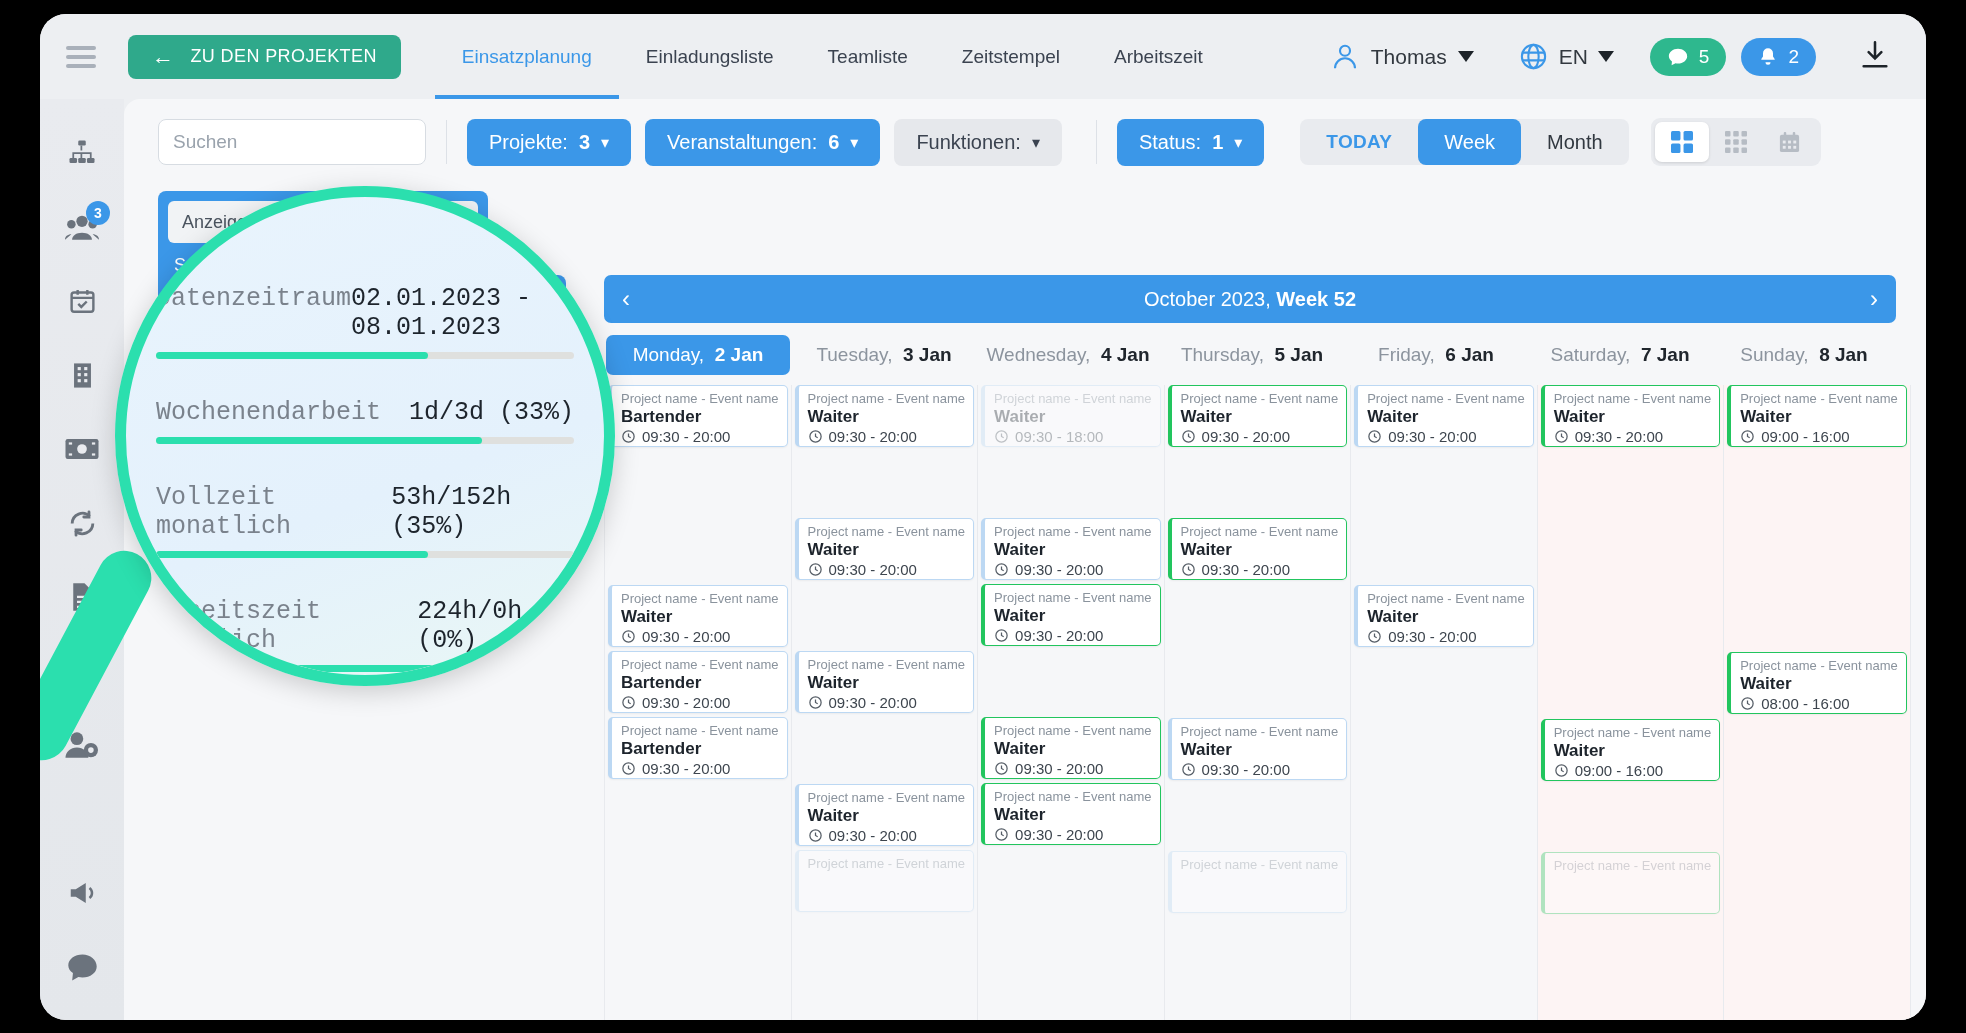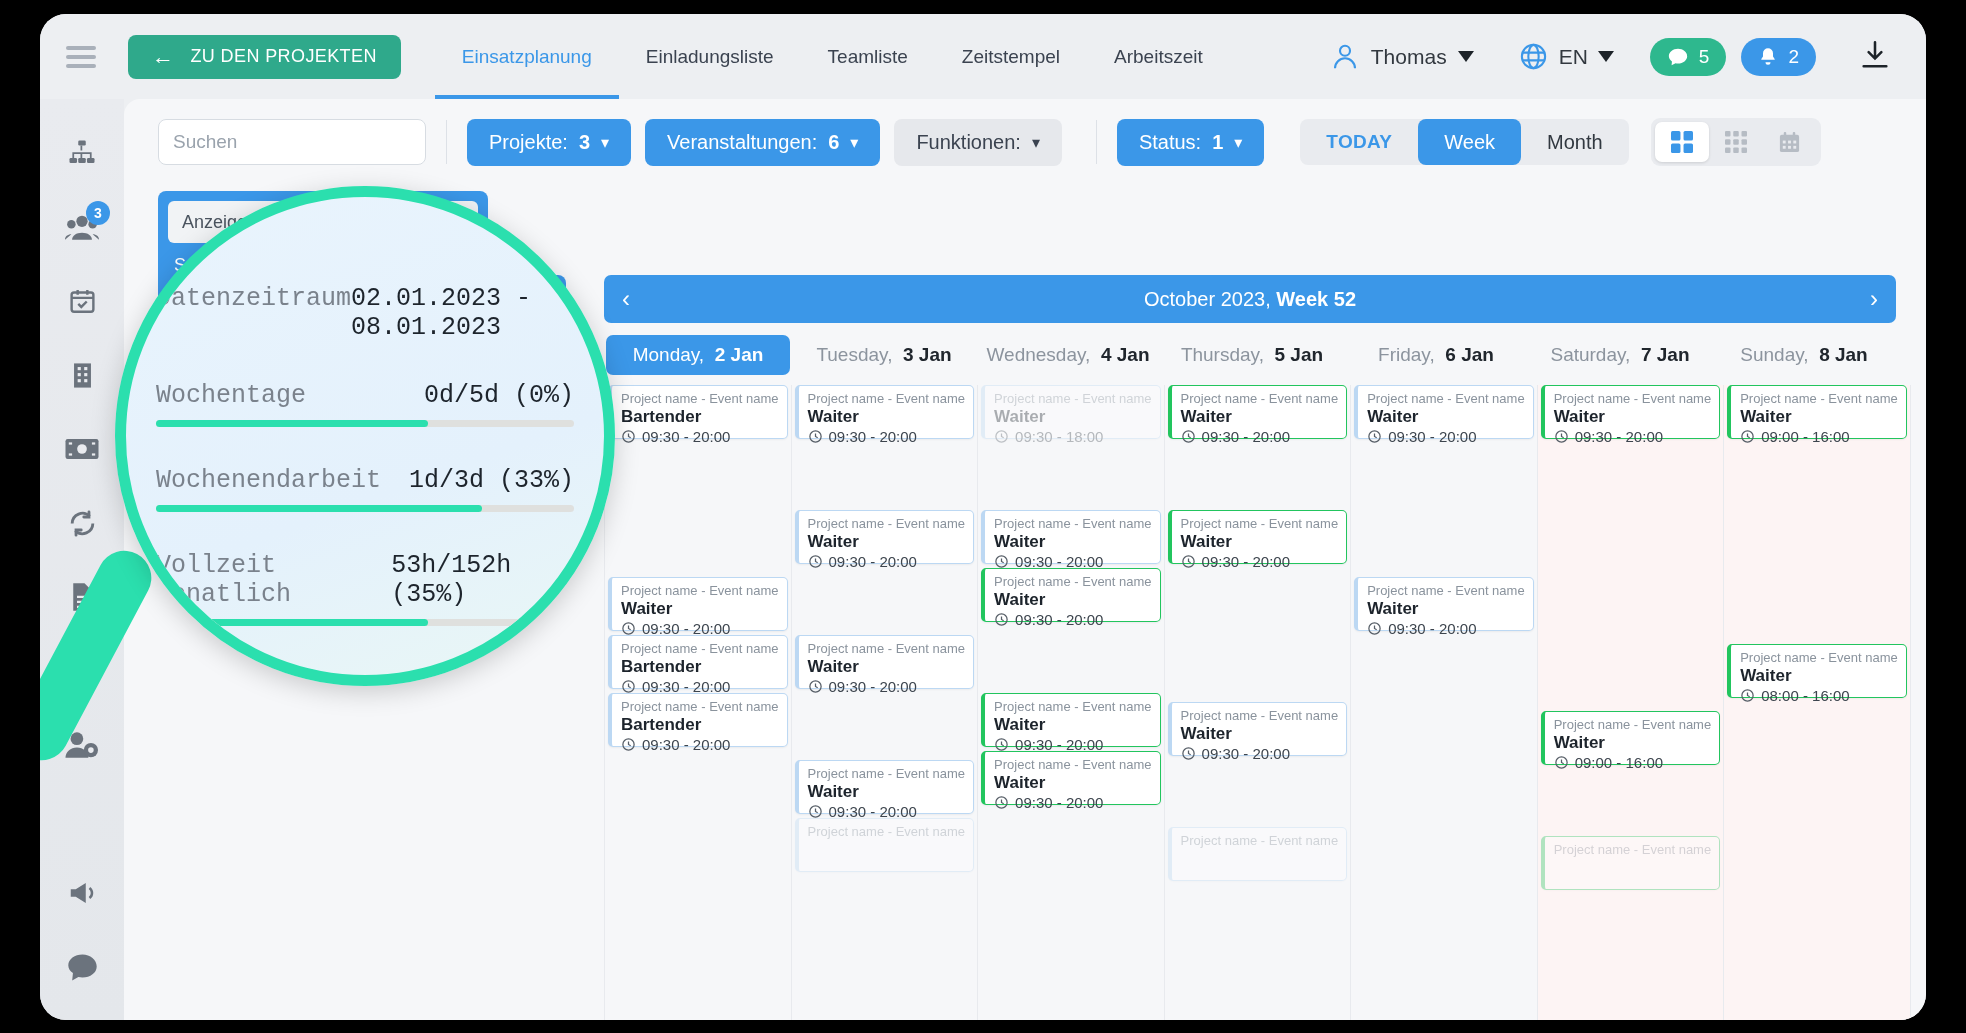--- a/index.html
+++ b/index.html
@@ -229,21 +229,21 @@
   .cal-col {
     flex: 1; border-right: 1px solid #e8eaee;
     display: flex; flex-direction: column; gap: 4px;
     padding: 0 3px;
   }
   .cal-col:first-child { border-left: 1px solid #e8eaee; }
   .cal-col.weekend { background: #fdf4f4; }
 
   .slot { height: 63px; flex: none; }
   .event {
-    height: 54px; background: #fff; border-radius: 5px;
+    height: 62px; background: #fff; border-radius: 5px;
     border: 1px solid #e3e6ea;
     border-left: 4px solid #3b97e8;
     padding: 5px 8px 0 9px;
     position: relative; cursor: pointer;
     box-shadow: 0 1px 2px rgba(0,0,0,.05);
   }
   .event.green { border-left-color: #22c55e; border-color: #22c55e; }
   .event.blue  { border-left-color: #3b97e8; border-color: #bcd8f3; }
   .event.faded { opacity: .35; }
   .ev-proj { font-size: 13px; color: #8a939d; white-space: nowrap; overflow: hidden; }
@@ -951,24 +951,20 @@
   <div id="magnifier">
     <div class="mag-inner">
       <div class="mag-rows" id="mag-rows">
           <div class="mag-row">
             <div class="mag-line">
               <span class="mag-label">Datenzeitraum</span>
               <span class="mag-value">02.01.2023 - 08.01.2023</span>
             </div>
           </div>
           <div class="mag-row">
-            <div class="mag-line">
-              <span class="mag-label">Wochentage</span>
-              <span class="mag-value">0d/5d (0%)</span>
-            </div>
             <div class="mag-bar">
               <i style="width:65%"></i>
             </div>
           </div>
           <div class="mag-row">
             <div class="mag-line">
               <span class="mag-label">Wochenendarbeit</span>
               <span class="mag-value">1d/3d (33%)</span>
             </div>
             <div class="mag-bar">

